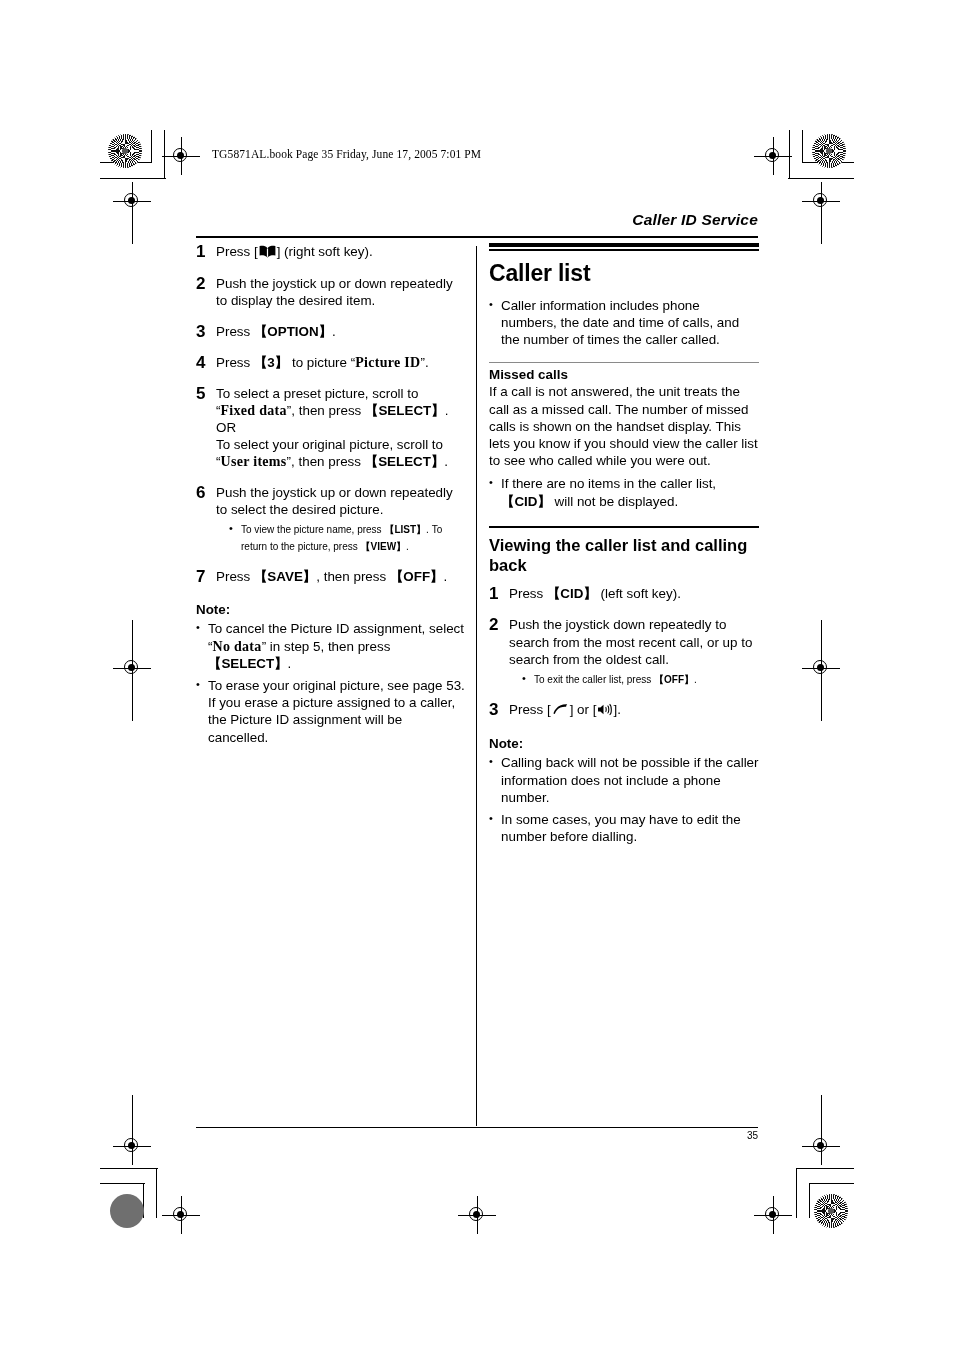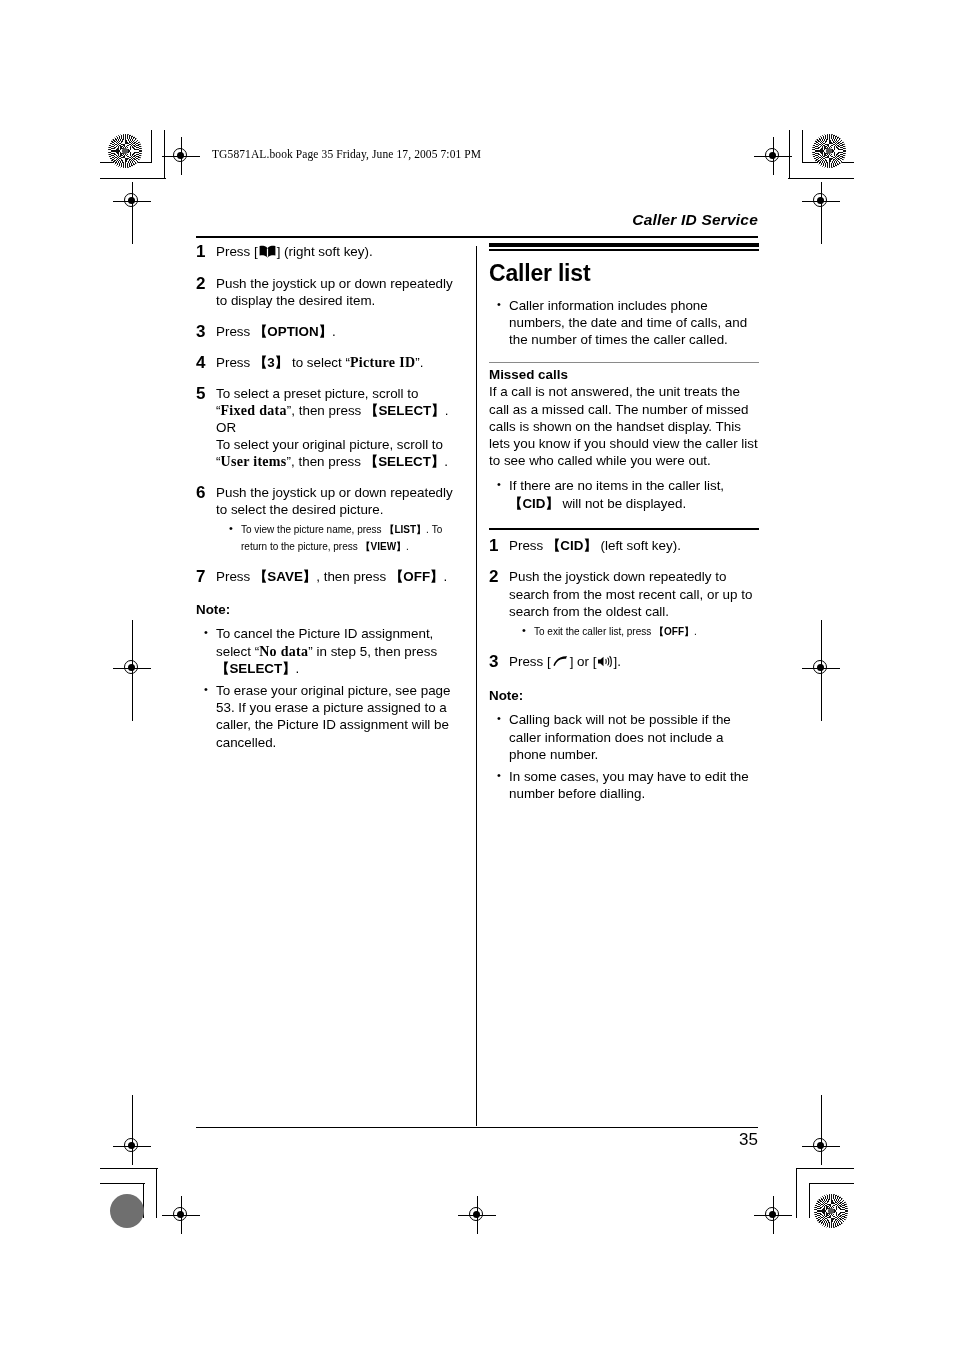--- a/index.html
+++ b/index.html
@@ -116,21 +116,21 @@
 
   .foot-rule {
     position: absolute;
     left: 196px; top: 1127px;
     width: 562px; height: 1.3px;
     background: #000;
   }
   .folio {
     position: absolute;
     right: 196px; top: 1130px;
-    font-size: 17px;
+    font-size: 10px;
     font-weight: normal;
   }
 
   
   .step {
     display: flex;
     align-items: flex-start;
     margin-bottom: 13px;
   }
   .step-num {
@@ -147,21 +147,21 @@
     line-height: 17.2px;
   }
   .b { font-weight: bold; }
   .mono {
     font-family: Liberation Serif, serif;
     font-weight: bold;
     font-size: 14px;
     letter-spacing: 0.3px;
   }
 
-  .bullets { list-style: none; margin: 8px; padding: 0; }
+  .bullets { list-style: none; margin: 0; padding: 0; }
   .bullets li {
     position: relative;
     padding-left: 12px;
     font-size: 13.4px;
     line-height: 17.2px;
     margin-bottom: 5px;
   }
   .bullets li:before {
     content: "\2022";
     position: absolute;
@@ -381,21 +381,21 @@
       <div class="step-body">Push the joystick up or down repeatedly to display the desired item.</div>
     </div>
 
     <div class="step">
       <div class="step-num">3</div>
       <div class="step-body"><span>Press </span><span class="b">【OPTION】</span><span>.</span></div>
     </div>
 
     <div class="step">
       <div class="step-num">4</div>
-      <div class="step-body"><span>Press </span><span class="b">【3】</span><span> to select “</span><span class="mono">Picture ID</span><span>”.</span></div>
+      <div class="step-body"><span>Press </span><span class="b">【3】</span><span> to picture “</span><span class="mono">Picture ID</span><span>”.</span></div>
     </div>
 
     <div class="step">
       <div class="step-num">5</div>
       <div class="step-body">
         <span>To select a preset picture, scroll to</span><br>
         <span>“</span><span class="mono">Fixed data</span><span>”, then press </span><span class="b">【SELECT】</span><span>.</span><br>
         <span>OR</span><br>
         <span>To select your original picture, scroll to</span><br>
         <span>“</span><span class="mono">User items</span><span>”, then press </span><span class="b">【SELECT】</span><span>.</span>
@@ -435,20 +435,21 @@
     </ul>
 
     <div class="sub-rule"></div>
     <div class="sub-title">Missed calls</div>
     <p class="para">If a call is not answered, the unit treats the call as a missed call. The number of missed calls is shown on the handset display. This lets you know if you should view the caller list to see who called while you were out.</p>
     <ul class="bullets">
       <li><span>If there are no items in the caller list, </span><span class="b">【CID】</span><span> will not be displayed.</span></li>
     </ul>
 
     <div class="sub2-rule"></div>
+    <div class="sub2-title">Viewing the caller list and calling back</div>
 
     <div class="step">
       <div class="step-num">1</div>
       <div class="step-body"><span>Press </span><span class="b">【CID】</span><span> (left soft key).</span></div>
     </div>
 
     <div class="step">
       <div class="step-num">2</div>
       <div class="step-body">
         <span>Push the joystick down repeatedly to search from the most recent call, or up to search from the oldest call.</span>

